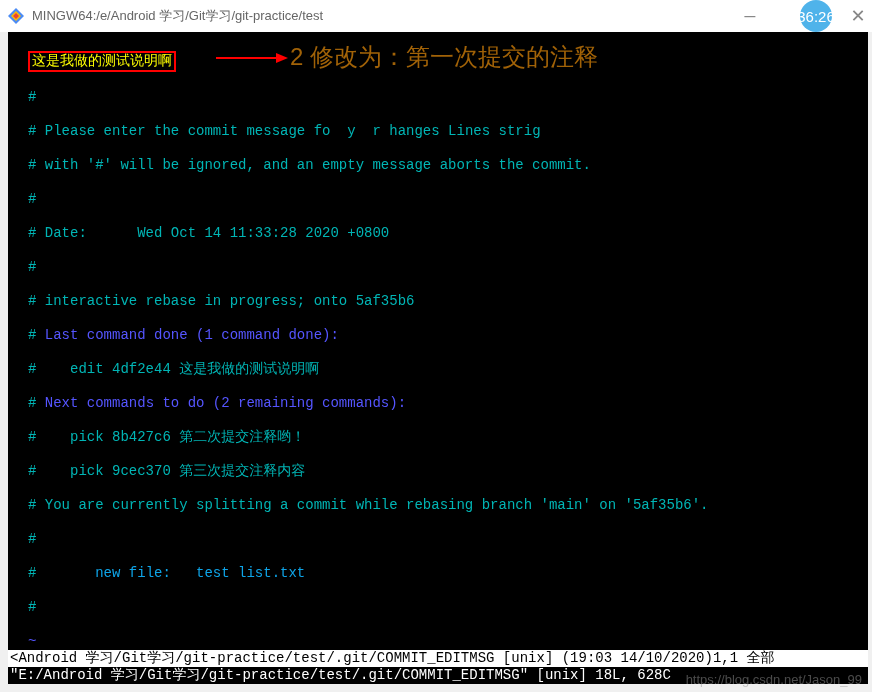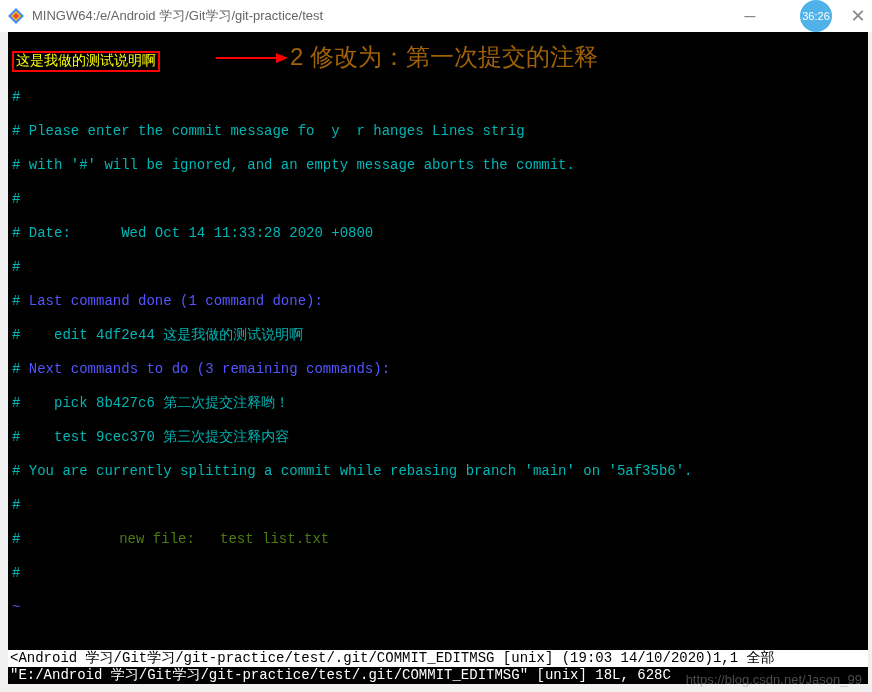--- a/index.html
+++ b/index.html
@@ -39,21 +39,21 @@
     }
     .time-badge {
       background: #4fb3ea;
       color: white;
       border-radius: 50%;
       width: 32px;
       height: 32px;
       display: flex;
       align-items: center;
       justify-content: center;
-      font-size: 11px;
+      font-size: 15px;
       font-family: sans-serif;
       margin-right: 12px;
     }
     .close-btn {
       width: 28px;
       height: 28px;
       display: flex;
       align-items: center;
       justify-content: center;
       color: #888;
@@ -69,35 +69,35 @@
     }
     .terminal {
       background: #000000;
       position: absolute;
       top: 32px;
       left: 8px;
       right: 4px;
       bottom: 8px;
       font-size: 14px;
       line-height: 17px;
-      padding: 2px 4px;
+      padding: 2px 20px;
       white-space: pre;
       overflow: hidden;
       font-family: Liberation Mono, monospace;
     }
     .highlight-box {
       border: 2px solid #ff0000;
       display: inline-block;
       padding: 0 2px;
     }
     .yellow-text { color: #ffff00; }
     .white-text { color: #ffffff; }
     .teal-text { color: #00b5b5; }
     .blue-text { color: #5555ff; }
-    .green-text { color: #4d7c0f; margin-left: 40px; }
+    .green-text { color: #0ea5e9; }
     .annotation-text {
       color: #a16207;
       font-size: 24px;
       font-family: "Microsoft YaHei", sans-serif;
       font-weight: 500;
       position: absolute;
       top: 41px;
       left: 290px;
       z-index: 10;
     }
@@ -167,25 +167,26 @@
 </svg>
 
 <div class="terminal">
 <span class="terln"><span class="highlight-box"><span class="yellow-text">这是我做的测试说明啊</span></span></span>
 <span class="terln teal-text">#</span>
 <span class="terln"><span class="teal-text"># Please enter the commit message fo</span><span class="teal-text">  y  r </span><span class="teal-text">hanges</span><span class="teal-text"> Lines st</span><span class="teal-text">r</span><span class="teal-text">i</span><span class="teal-text">g</span></span>
 <span class="terln teal-text"># with '#' will be ignored, and an empty message aborts the commit.</span>
 <span class="terln teal-text">#</span>
 <span class="terln teal-text"># Date:      Wed Oct 14 11:33:28 2020 +0800</span>
 <span class="terln teal-text">#</span>
+<span class="terln teal-text"># interactive rebase in progress; onto 5af35b6</span>
 <span class="terln"><span class="teal-text"># </span><span class="blue-text">Last command done (1 command done):</span></span>
 <span class="terln teal-text">#    edit 4df2e44 这是我做的测试说明啊</span>
-<span class="terln"><span class="teal-text"># </span><span class="blue-text">Next commands to do (3 remaining commands):</span></span>
+<span class="terln"><span class="teal-text"># </span><span class="blue-text">Next commands to do (2 remaining commands):</span></span>
 <span class="terln teal-text">#    pick 8b427c6 第二次提交注释哟！</span>
-<span class="terln teal-text">#    test 9cec370 第三次提交注释内容</span>
+<span class="terln teal-text">#    pick 9cec370 第三次提交注释内容</span>
 <span class="terln teal-text"># You are currently splitting a commit while rebasing branch 'main' on '5af35b6'.</span>
 <span class="terln teal-text">#</span>
 <span class="terln"><span class="teal-text">#       </span><span class="green-text">new file:   test list.txt</span></span>
 <span class="terln teal-text">#</span>
 <span class="terln tilde">~</span>
 
 
 
 
 

